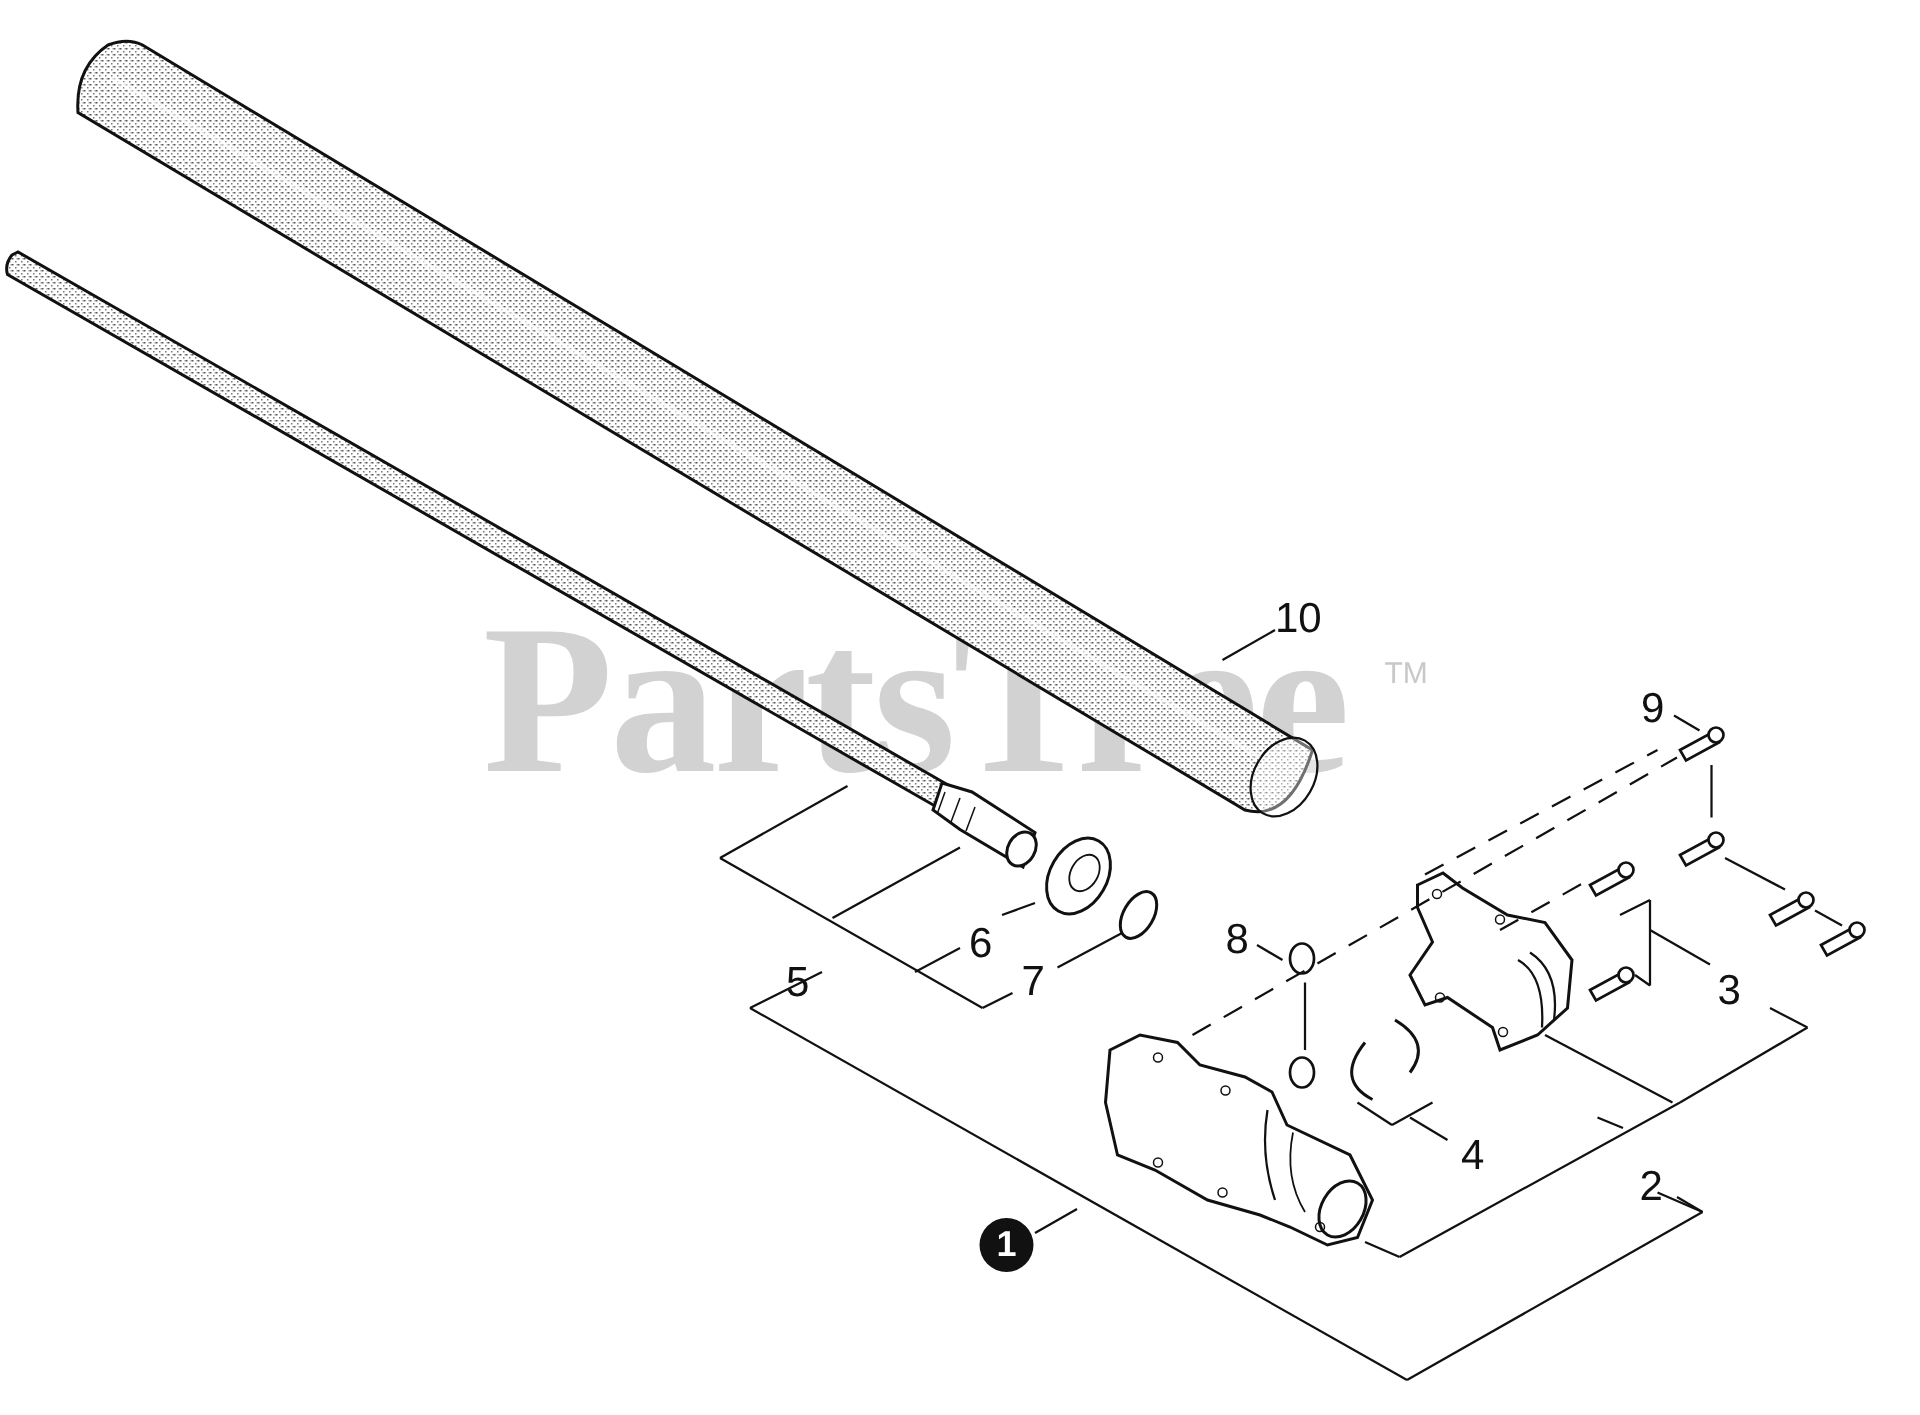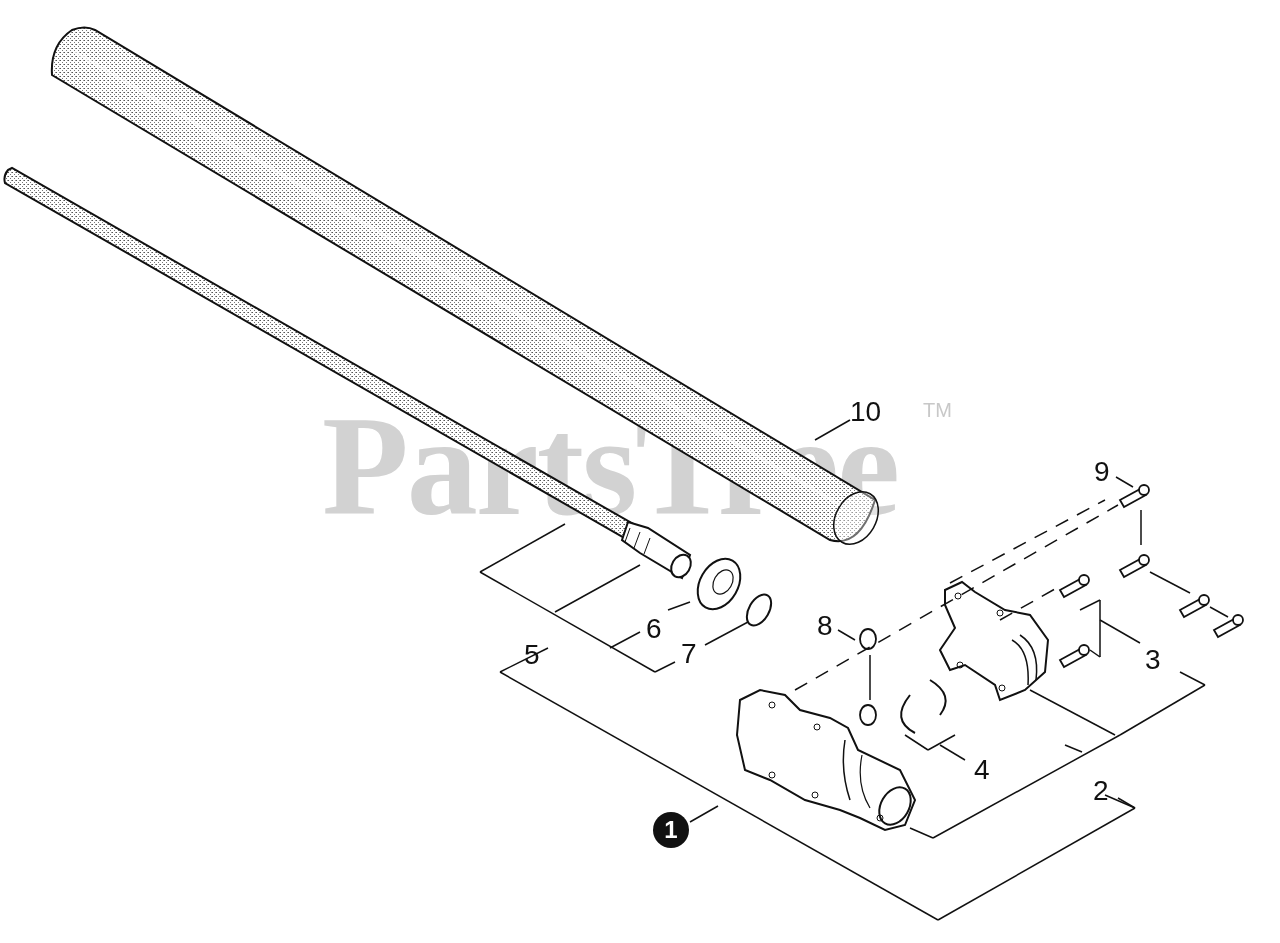--- a/index.html
+++ b/index.html
@@ -3,21 +3,21 @@
 <meta charset="utf-8">
 <style>
   html, body { margin: 0; padding: 0; background: #ffffff; }
   body { width: 1280px; height: 943px; position: relative; overflow: hidden; font-family: "Liberation Sans", sans-serif; }
   #diagram { position: absolute; left: 0; top: 0; width: 1280px; height: 943px; }
   .watermark {
     position: absolute; left: 322px; top: 395px;
     font-family: "Liberation Serif", serif; font-weight: bold;
     font-size: 142px; color: #d2d2d2; letter-spacing: -2px; line-height: 1;
   }
-  .tm { position: absolute; left: 923px; top: 399px; font-size: 20px; color: #c8c8c8; font-family: "Liberation Sans", sans-serif; }
+  .tm { position: absolute; left: 923px; top: 438px; font-size: 20px; color: #c8c8c8; font-family: "Liberation Sans", sans-serif; }
   .callout {
     position: absolute; font-family: "Liberation Sans", sans-serif; font-weight: normal;
     font-size: 28px; color: #111; line-height: 1;
   }
   .callout-circle {
     position: absolute; width: 36px; height: 36px; border-radius: 50%;
     background: #111; color: #fff; font-weight: bold; font-size: 24px;
     display: flex; align-items: center; justify-content: center;
     font-family: "Liberation Sans", sans-serif;
   }

